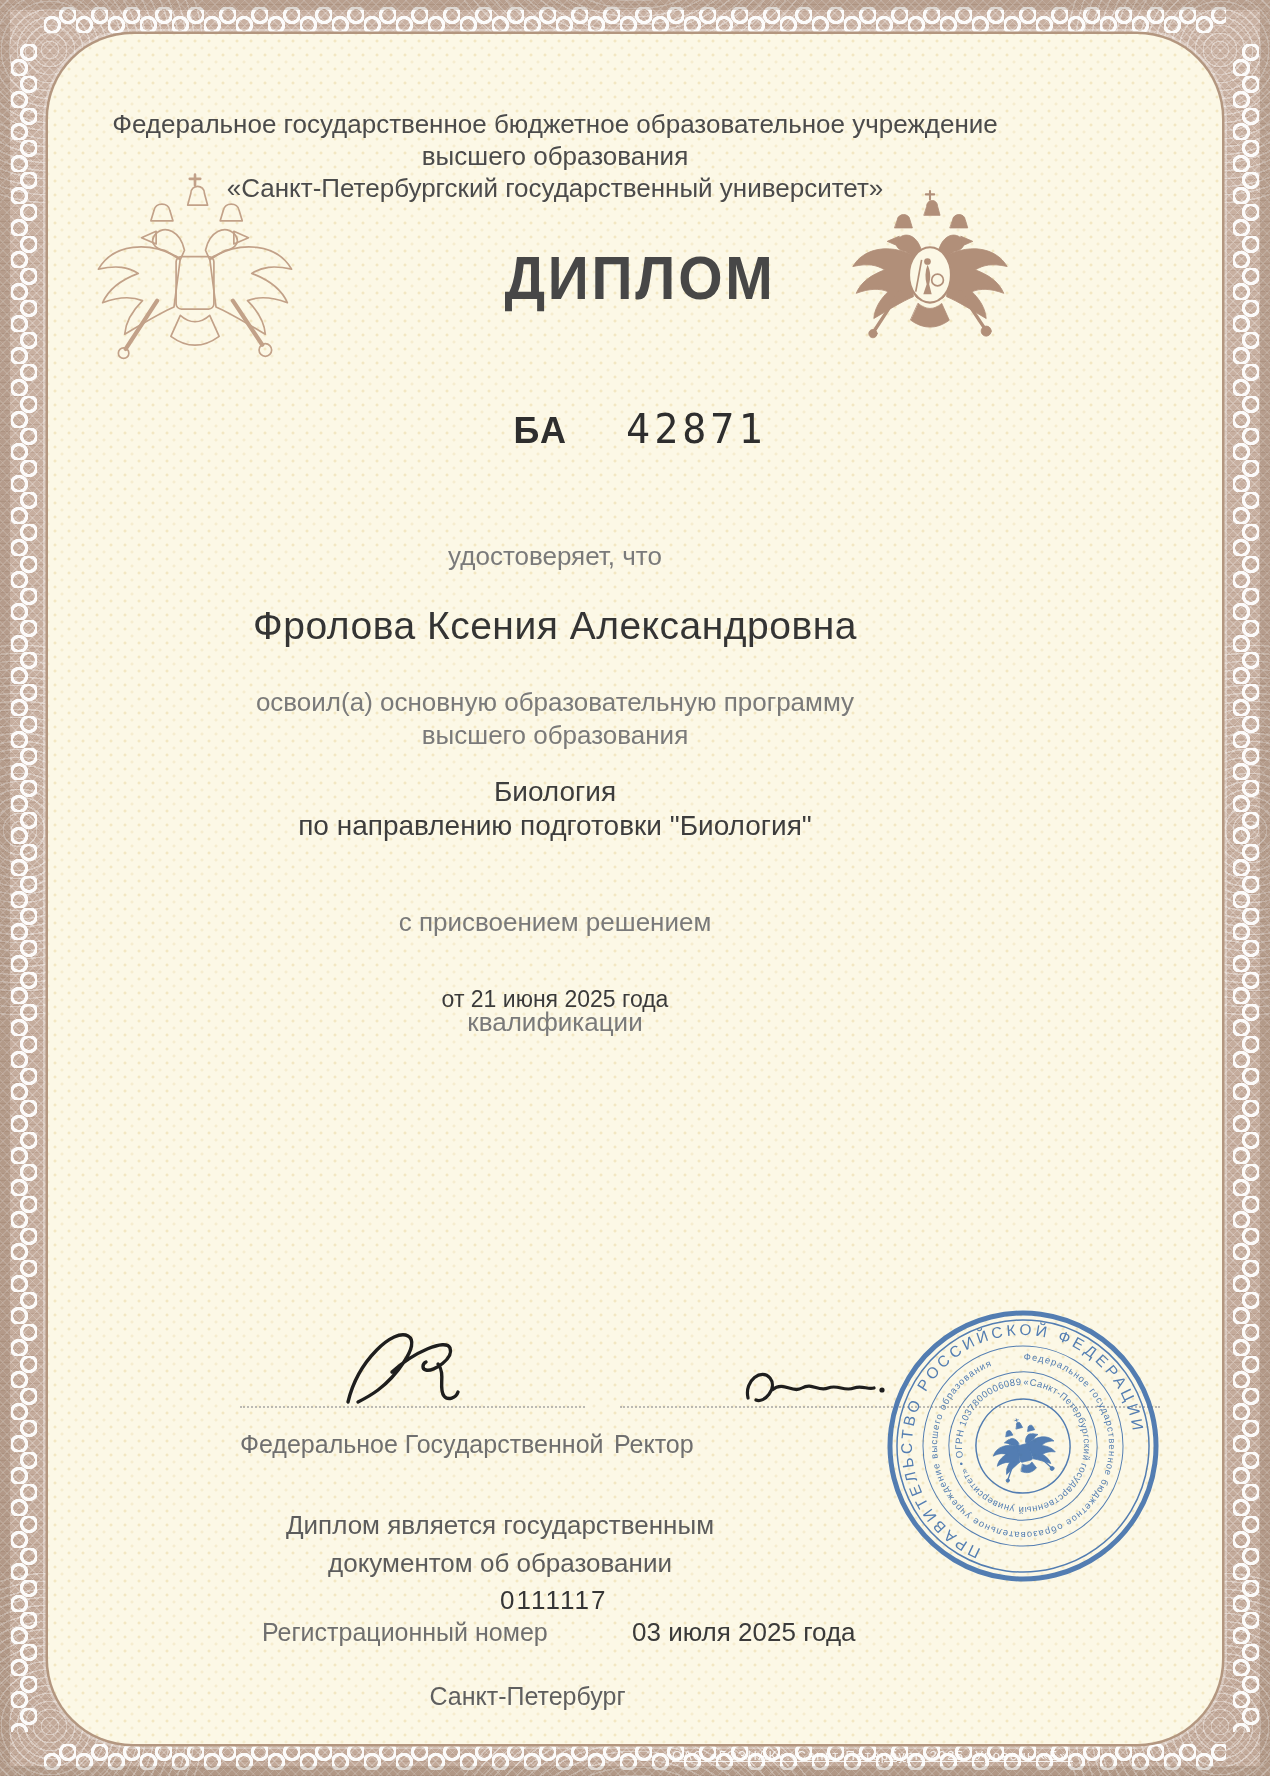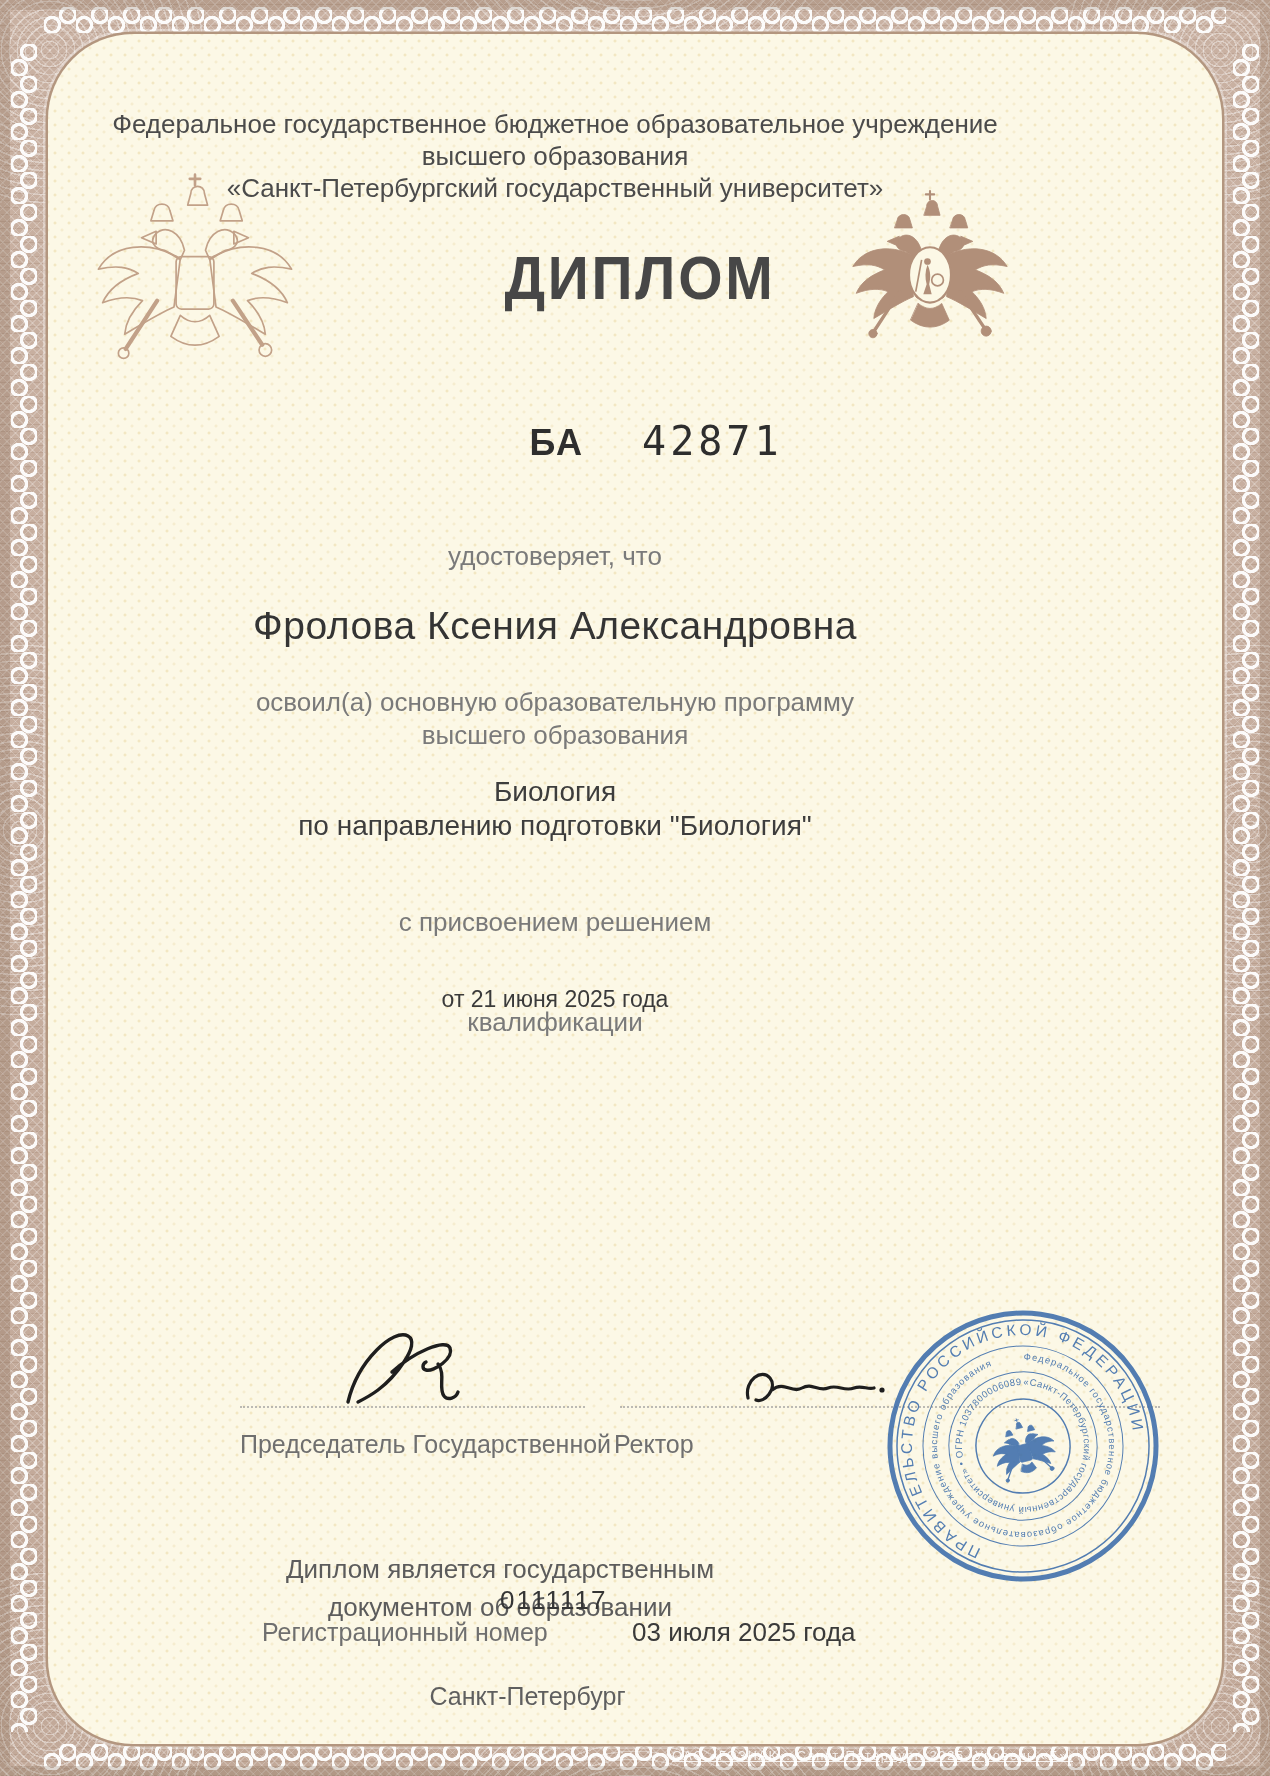--- a/index.html
+++ b/index.html
@@ -39,33 +39,33 @@
     background-image:
       radial-gradient(rgba(214,178,90,.25) 1.2px, rgba(0,0,0,0) 1.8px),
       radial-gradient(rgba(214,178,90,.16) 1.2px, rgba(0,0,0,0) 1.8px);
     background-size:14px 14px;background-position:0 0,7px 7px;
     box-shadow:0 0 0 2.5px #b3967f, 0 0 0 5px rgba(255,255,255,.35);}
   .content{position:absolute;inset:0;}
   .abs{position:absolute;}
   .ctr{text-align:center;}
   .org{left:50px;width:1010px;color:#4b4b4b;font-size:26px;line-height:32px;}
   .title{left:130px;width:1020px;font-size:62px;font-weight:700;color:#4a4a4a;letter-spacing:3px;transform:scaleX(.92);color:#474747;}
-  .serial{left:146px;width:1020px;color:#2e2e2e;margin-top:12px;}
+  .serial{left:130px;width:1020px;color:#2e2e2e;}
   .serial .series{font-size:36px;font-weight:700;letter-spacing:2px;}
   .serial .gap{display:inline-block;width:58px;}
   .serial .num{font-size:40px;font-family:"DejaVu Sans Mono", monospace;letter-spacing:4px;}
   .gray{color:#7a7a7a;}
   .t26{font-size:26px;line-height:33px;}
   .name{left:50px;width:1010px;font-size:39px;color:#343434;letter-spacing:.5px;}
   .dark28{font-size:28px;color:#3d3d3d;}
   .date-line{left:50px;width:1010px;font-size:23px;font-weight:500;color:#3a3a3a;}
   .qual{left:50px;width:1010px;font-size:31px;color:#383838;}
   .dotline{border-bottom:2px dotted #9a9a9a;opacity:.65;height:0;}
   .siglabel{font-size:25px;color:#6f6f6f;line-height:37px;}
-  .stmt{left:0;width:1000px;font-size:26px;color:#5c5c5c;line-height:38px;margin-top:44px;}
+  .stmt{left:0;width:1000px;font-size:26px;color:#5c5c5c;line-height:38px;}
   .regtxt{font-size:25px;color:#6f6f6f;}
   .regval{font-size:26px;color:#353535;letter-spacing:2px;}
   .regdate{font-size:26px;color:#3a3a3a;}
   .city{left:0;width:1055px;font-size:25px;color:#5f5f5f;}
   .caption{font-family:"Liberation Serif", serif;font-size:16px;line-height:19px;color:#9b7d68;letter-spacing:1px;}
   .micro{font-size:13px;letter-spacing:1.5px;color:rgba(255,255,255,.85);text-decoration:underline;}
   .stampwrap{left:883px;top:1306px;width:280px;height:280px;opacity:.88;transform:rotate(-14deg);}
   .stamp-text{font-family:"Liberation Sans", sans-serif;fill:#3c6dab;}
 </style>
 </head>
@@ -150,21 +150,21 @@
     <svg class="abs" style="left:340px;top:1324px" width="180" height="88" viewBox="0 0 180 88">
       <path d="M8 78 C18 36 54 4 68 12 C82 20 54 54 38 66 C30 72 22 76 18 78 M52 48 C74 28 106 14 110 24 C114 34 94 48 86 46 C82 45 82 40 86 38 M98 40 C106 50 98 64 104 72 C108 77 116 74 118 68" fill="none" stroke="#1e1e1e" stroke-width="3.4" stroke-linecap="round"></path>
     </svg>
     <svg class="abs" style="left:740px;top:1362px" width="150" height="52" viewBox="0 0 150 52">
       <path d="M8 36 C4 18 22 6 30 16 C38 26 24 42 16 38 M32 28 C44 18 52 32 62 26 C72 20 78 30 88 26 C98 22 104 30 114 26 C122 23 128 28 134 26" fill="none" stroke="#1e1e1e" stroke-width="3.2" stroke-linecap="round"></path>
       <circle cx="142" cy="28" r="2.6" fill="#1e1e1e"></circle>
     </svg>
     <div class="abs dotline" style="left:240px;top:1406px;width:345px"></div>
     <div class="abs dotline" style="left:620px;top:1406px;width:540px"></div>
     <div class="abs siglabel" style="left:240px;top:1426px">
-      <div>Председатель Государственной</div>
+      <div>Федеральное Государственной</div>
     </div>
     <div class="abs siglabel" style="left:614px;top:1426px">Ректор</div>
 
     <div class="abs ctr stmt" style="top:1506px">Диплом является государственным</div>
     <div class="abs ctr stmt" style="top:1544px">документом об образовании</div>
     <div class="abs regtxt" style="left:262px;top:1618px">Регистрационный номер</div>
     <div class="abs regval" style="left:500px;top:1585px">0111117</div>
     <div class="abs regdate" style="left:632px;top:1617px">03 июля 2025 года</div>
     <div class="abs ctr city" style="top:1682px">Санкт-Петербург</div>
     <div class="abs micro" style="left:672px;top:1748px">ОАО «ГОЗНАК». Санкт-Петербург. 2025. Уровень «Б».</div>

